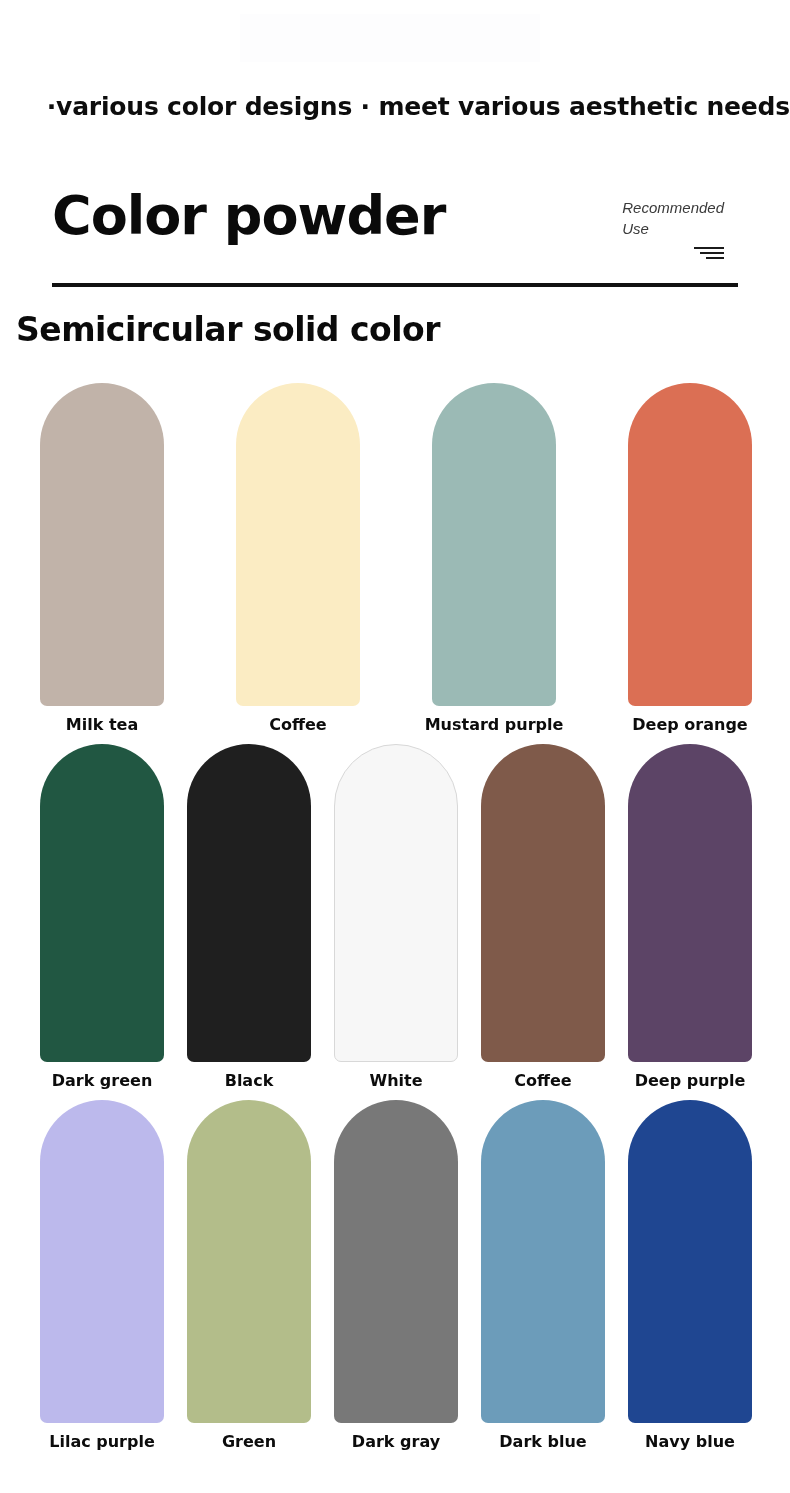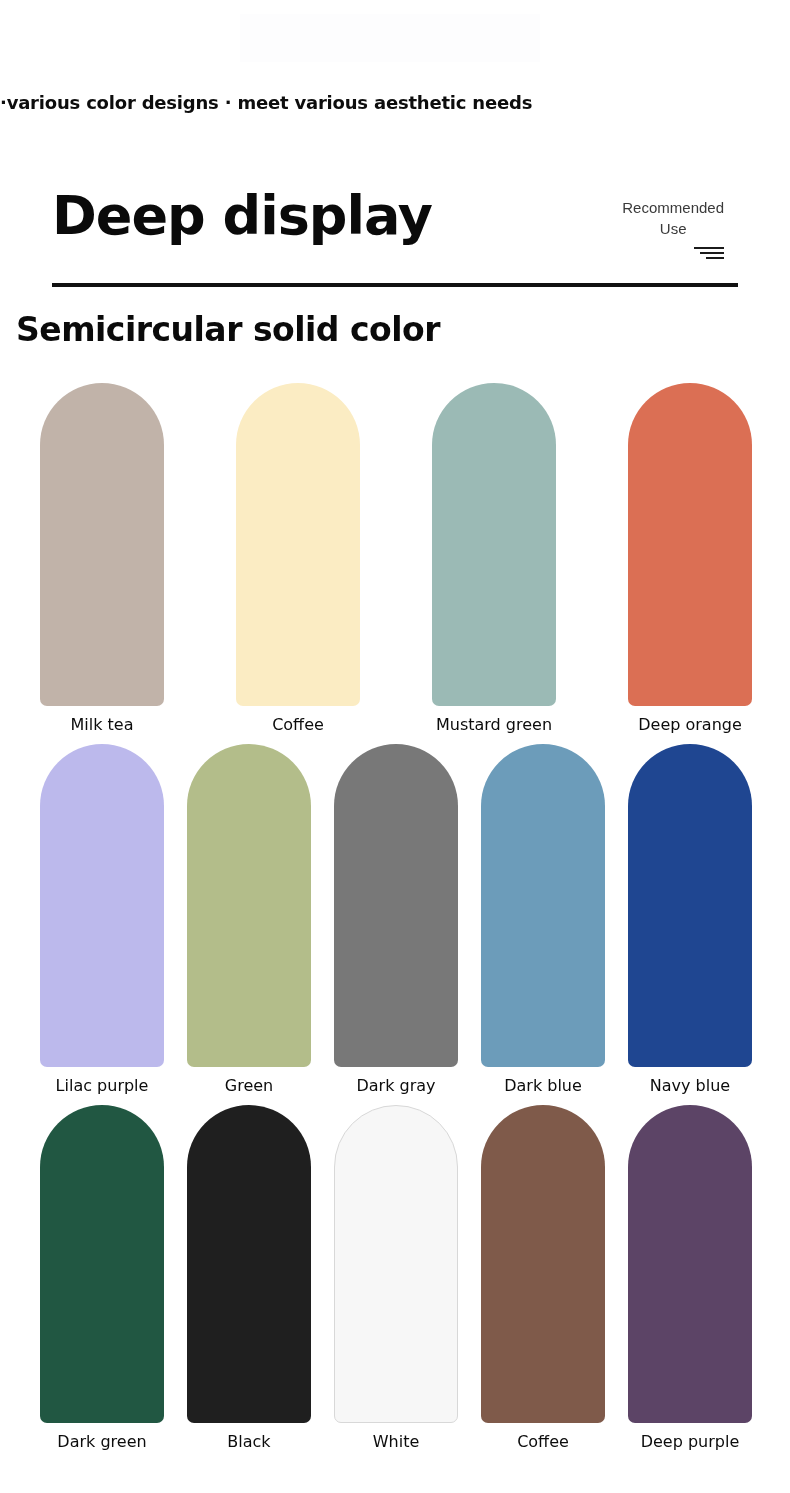--- a/index.html
+++ b/index.html
@@ -23,22 +23,22 @@
     position: relative;
     box-sizing: border-box;
   }
 
   
   .tagline {
     position: absolute;
     top: 92px;
     left: 0;
     width: 790px;
-    text-align: left;
-    font-size: 18px;
+    text-align: right;
+    font-size: 25px;
     font-weight: 700;
     letter-spacing: -0.2px;
     color: #0d0d0d;
     white-space: nowrap;
   }
 
   
   .title-block {
     position: absolute;
     top: 185px;
@@ -53,26 +53,27 @@
     font-size: 54px;
     line-height: 62px;
     font-weight: 700;
     letter-spacing: -1px;
     color: #0a0a0a;
   }
   .rec-use {
     position: absolute;
     right: 14px;
     top: 12px;
-    text-align: center;
+    text-align: left;
     font-size: 15px;
     line-height: 21px;
     font-weight: 400;
     color: #3a3a3a;
     font-family: "Liberation Sans", sans-serif;
+    font-style: italic;
   }
   .rec-mark {
     position: absolute;
     right: 14px;
     top: 62px;
     width: 36px;
     height: 14px;
   }
   .rec-mark i {
     display: block;
@@ -131,21 +132,21 @@
     height: 323px;
     border-radius: 62px 62px 7px 7px;
     box-sizing: border-box;
   }
   .row-2 .swatch { height: 323px; }
   .row-3 .swatch { height: 318px; }
 
   .label {
     margin-top: 9px;
     font-size: 16px;
-    font-weight: 400;
+    font-weight: 700;
     color: #0c0c0c;
     white-space: nowrap;
     text-align: left;
     line-height: 20px;
   }
 
   
   .watermark {
     position: absolute;
     top: 14px;
@@ -158,21 +159,21 @@
 </head>
 <body style="background: rgb(255, 255, 255);">
 
 <div class="page">
 
   <div class="watermark"></div>
 
   <div class="tagline">·various color designs · meet various aesthetic needs</div>
 
   <div class="title-block">
-    <div class="main-title">Deep display</div>
+    <div class="main-title">Color powder</div>
     <div class="rec-use">
       <div>Recommended</div>
       <div>Use</div>
     </div>
     <div class="rec-mark">
       <i></i>
         <i></i>
         <i></i>
     </div>
   </div>
@@ -187,28 +188,51 @@
       <div class="cell">
         <div class="swatch" style="background: rgb(193, 179, 169);"></div>
         <div class="label">Milk tea</div>
       </div>
       <div class="cell">
         <div class="swatch" style="background: rgb(251, 236, 195);"></div>
         <div class="label">Coffee</div>
       </div>
       <div class="cell">
         <div class="swatch" style="background: rgb(155, 186, 181);"></div>
-        <div class="label">Mustard green</div>
+        <div class="label">Mustard purple</div>
       </div>
       <div class="cell">
         <div class="swatch" style="background: rgb(219, 111, 84);"></div>
         <div class="label">Deep orange</div>
       </div>
     </div>
 
+    <div class="row row-3">
+      <div class="cell">
+        <div class="swatch" style="background: rgb(33, 87, 66);"></div>
+        <div class="label">Dark green</div>
+      </div>
+      <div class="cell">
+        <div class="swatch" style="background: rgb(31, 31, 31);"></div>
+        <div class="label">Black</div>
+      </div>
+      <div class="cell">
+        <div class="swatch" style="background: rgb(247, 247, 247); border: 1px solid rgb(216, 216, 216);"></div>
+        <div class="label">White</div>
+      </div>
+      <div class="cell">
+        <div class="swatch" style="background: rgb(127, 90, 74);"></div>
+        <div class="label">Coffee</div>
+      </div>
+      <div class="cell">
+        <div class="swatch" style="background: rgb(92, 68, 102);"></div>
+        <div class="label">Deep purple</div>
+      </div>
+    </div>
+
     <div class="row row-2">
       <div class="cell">
         <div class="swatch" style="background: rgb(188, 185, 236);"></div>
         <div class="label">Lilac purple</div>
       </div>
       <div class="cell">
         <div class="swatch" style="background: rgb(179, 189, 138);"></div>
         <div class="label">Green</div>
       </div>
       <div class="cell">
@@ -218,37 +242,14 @@
       <div class="cell">
         <div class="swatch" style="background: rgb(108, 156, 186);"></div>
         <div class="label">Dark blue</div>
       </div>
       <div class="cell">
         <div class="swatch" style="background: rgb(31, 70, 145);"></div>
         <div class="label">Navy blue</div>
       </div>
     </div>
 
-    <div class="row row-3">
-      <div class="cell">
-        <div class="swatch" style="background: rgb(33, 87, 66);"></div>
-        <div class="label">Dark green</div>
-      </div>
-      <div class="cell">
-        <div class="swatch" style="background: rgb(31, 31, 31);"></div>
-        <div class="label">Black</div>
-      </div>
-      <div class="cell">
-        <div class="swatch" style="background: rgb(247, 247, 247); border: 1px solid rgb(216, 216, 216);"></div>
-        <div class="label">White</div>
-      </div>
-      <div class="cell">
-        <div class="swatch" style="background: rgb(127, 90, 74);"></div>
-        <div class="label">Coffee</div>
-      </div>
-      <div class="cell">
-        <div class="swatch" style="background: rgb(92, 68, 102);"></div>
-        <div class="label">Deep purple</div>
-      </div>
-    </div>
-
   </div>
 </div>
 
 </body></html>

